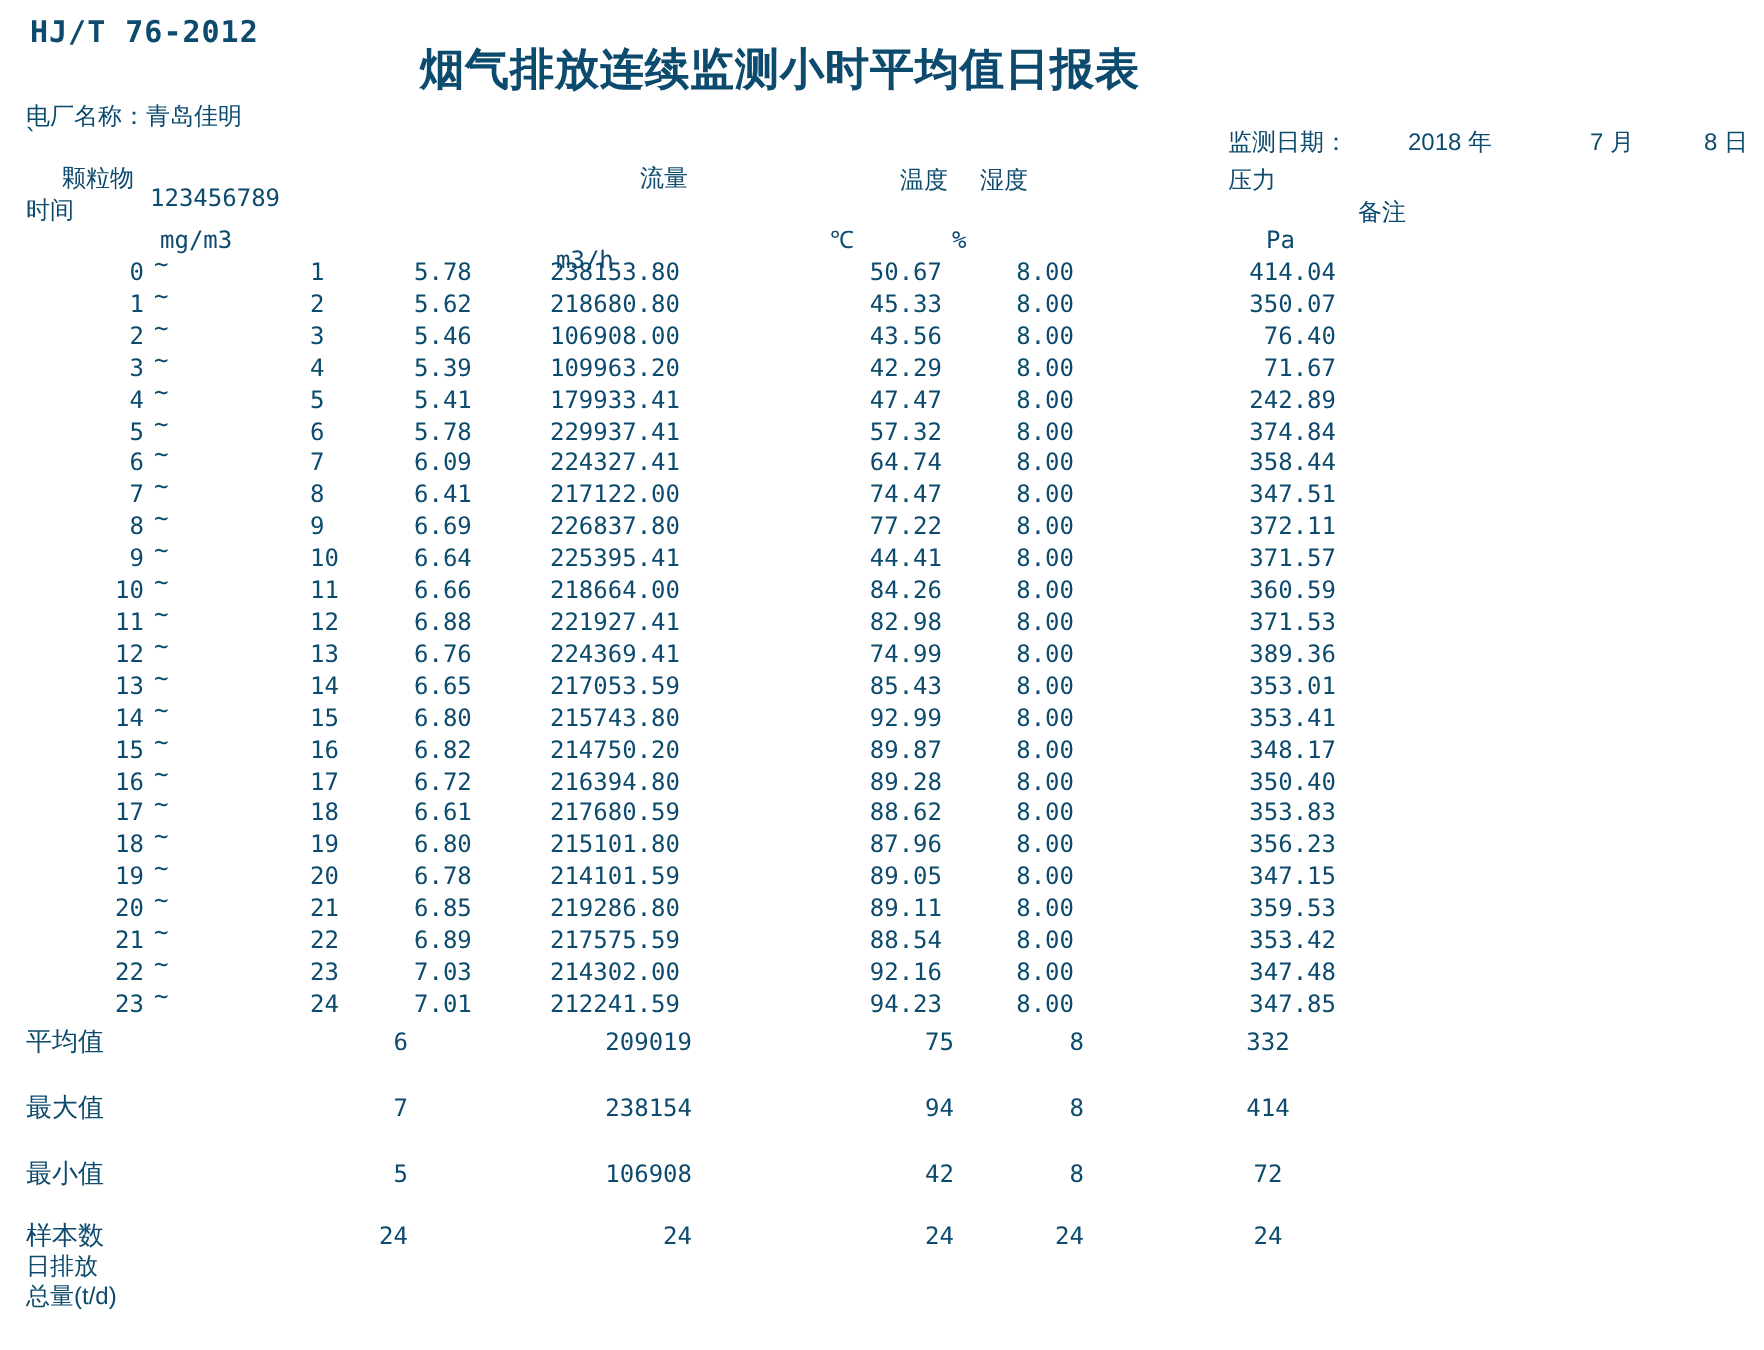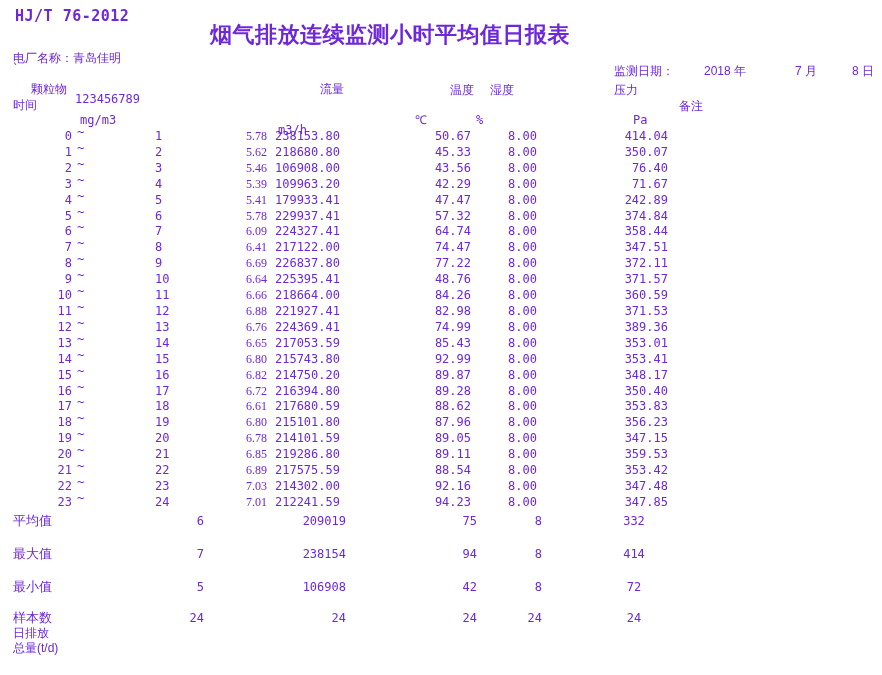--- a/index.html
+++ b/index.html
@@ -1,29 +1,29 @@
 <!DOCTYPE html>
 <html><head>
 <meta charset="utf-8">
 <style>
   html,body{margin:0;padding:0;background:#fff;}
-  .page{position:relative;width:882px;height:675px;background:#ffffff;color:#6d28d9;
+  .page{position:relative;width:882px;height:675px;background:#ffffff;color:#0c4a6e;
         font-family:"Liberation Sans",sans-serif;overflow:hidden;}
   .abs{position:absolute;white-space:nowrap;}
   .zh{font-size:12px;}
   .num{font-family:"DejaVu Sans Mono",monospace;font-size:12px;}
   .std{font-family:"DejaVu Sans Mono",monospace;font-size:15px;font-weight:bold;letter-spacing:0.5px;}
   .title{font-size:22px;font-weight:bold;letter-spacing:0.5px;}
   .rows{position:absolute;top:129px;left:0;width:882px;}
   .row{position:relative;height:15.92px;line-height:15.92px;}
   .cell{position:absolute;font-family:"DejaVu Sans Mono",monospace;font-size:12px;white-space:pre;}
   .c-h1{left:30px;width:42px;text-align:right;}
   .c-tld{left:77px;top:-4px;}
   .c-h2{left:155px;}
-  .c-pm{left:207px;width:60px;text-align:right;font-family:Liberation Serif, serif;}
+  .c-pm{left:207px;width:60px;}
   .c-flow{left:230px;width:110px;text-align:right;}
   .c-temp{left:411px;width:60px;text-align:right;}
   .c-hum{left:477px;width:60px;text-align:right;}
   .c-pres{left:588px;width:80px;text-align:right;}
   .summary{position:absolute;top:0;left:0;width:882px;height:675px;pointer-events:none;}
   .srow{position:absolute;left:0;width:882px;height:16px;line-height:16px;}
   .srow:nth-of-type(1){top:513px;}
   .srow:nth-of-type(2){top:546px;}
   .srow:nth-of-type(3){top:579px;}
   .srow:nth-of-type(4){top:610px;}
@@ -167,21 +167,21 @@
         <span class="cell c-hum">8.00</span>
         <span class="cell c-pres">372.11</span>
       </div>
 
       <div class="row">
         <span class="cell c-h1">9</span>
         <span class="cell c-tld">~</span>
         <span class="cell c-h2">10</span>
         <span class="cell c-pm">6.64</span>
         <span class="cell c-flow">225395.41</span>
-        <span class="cell c-temp">48.76</span>
+        <span class="cell c-temp">44.41</span>
         <span class="cell c-hum">8.00</span>
         <span class="cell c-pres">371.57</span>
       </div>
 
       <div class="row">
         <span class="cell c-h1">10</span>
         <span class="cell c-tld">~</span>
         <span class="cell c-h2">11</span>
         <span class="cell c-pm">6.66</span>
         <span class="cell c-flow">218664.00</span>

